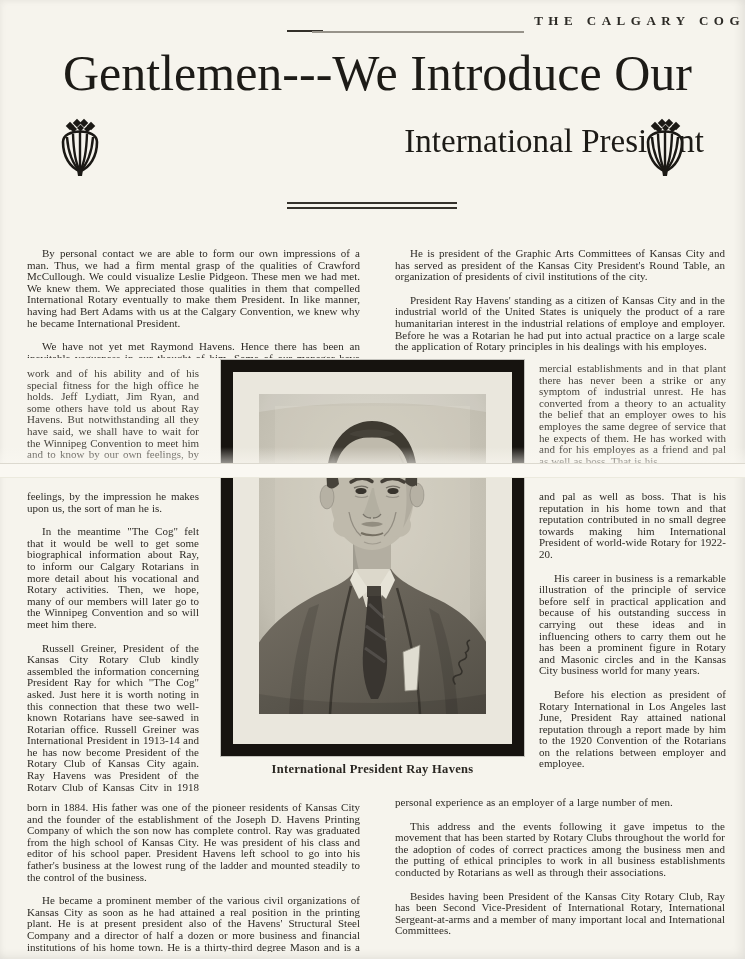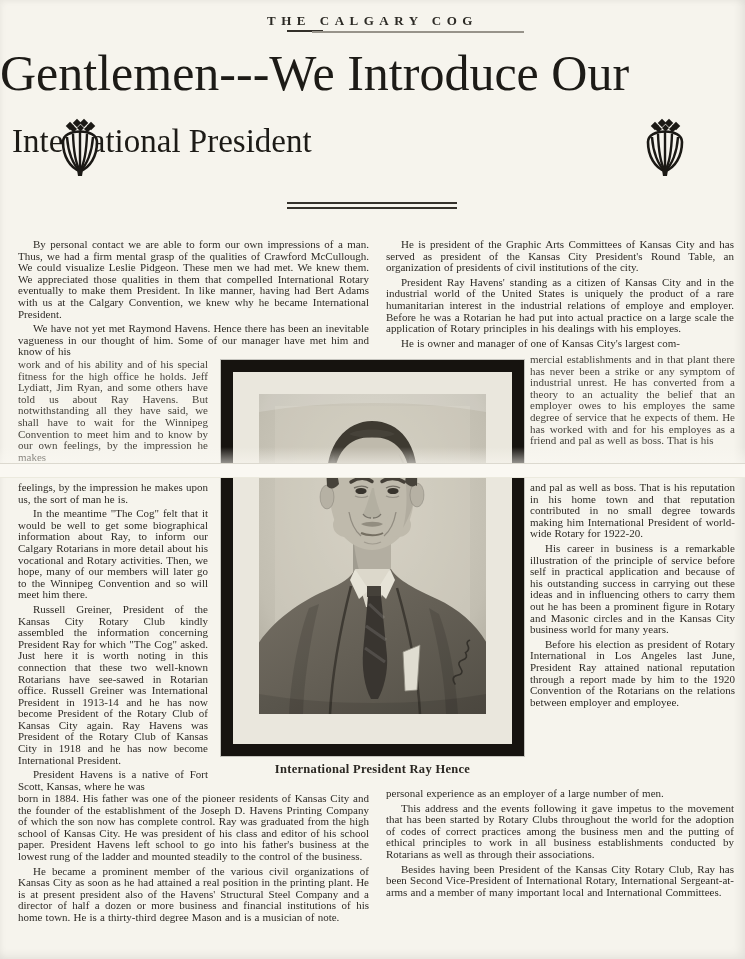--- a/index.html
+++ b/index.html
@@ -4,41 +4,41 @@
 <style>
   html,body { margin:0; padding:0; background:#e8e6e0; }
   .page {
     position:relative; width:745px; height:959px; margin:0 auto;
     background:#f6f4ed; overflow:hidden;
     font-family:"Liberation Serif", serif; color:#2e2b26;
     box-shadow: inset -4px -3px 10px rgba(0,0,0,0.07), inset 2px 2px 6px rgba(0,0,0,0.03);
   }
   
   .masthead {
-    position:absolute; top:13px; left:0; width:745px; text-align:center;
+    position:absolute; top:13px; left:0; width:745px; text-align:right;
     font-size:13px; font-weight:bold; letter-spacing:5.5px; color:#2c2a25;
   }
   .masthead-rule-dark { position:absolute; top:30px; left:287px; width:36px; height:2px; background:#33302a; }
   .masthead-rule-gray { position:absolute; top:31px; left:312px; width:212px; height:2px; background:#97938a; }
   
-  .headline-line { position:absolute; left:0; width:692px; text-align:left; color:#1d1b17; }
+  .headline-line { position:absolute; left:0; width:692px; text-align:right; color:#1d1b17; }
   .headline-1 { top:44px;  font-size:50px; line-height:58px; letter-spacing:0px; }
   .headline-2 { top:112px; font-size:33px; line-height:58px;padding-left:12px; }
   .ornament { position:absolute; width:46px; height:60px; }
   .ornament.left  { left:57px;  top:118px; }
   .ornament.right { left:642px; top:118px; }
   .double-rule { position:absolute; left:287px; width:170px; height:2px; background:#35322c; }
   .rule-a { top:202px; } .rule-b { top:207px; }
   
   .block {
     position:absolute; text-align:justify;
     font-size:11px; line-height:11.6px; overflow:hidden;
     color:#2e2b26; word-spacing:0.4px;
   }
-  .block p { margin:3px; text-indent:15px; }
+  .block p { margin:12px; text-indent:15px; }
   .block p.cont { text-indent:0; }
   .block.faded { color:#47443d; }
   
   .photo-frame {
     position:absolute; left:221px; top:360px; width:303px; height:396px;
     background:#16130f; box-sizing:border-box; padding:12px;
     box-shadow: 0 0 0 1px rgba(0,0,0,0.2);
   }
   .photo-mat {
     width:100%; height:100%; box-sizing:border-box;
@@ -227,18 +227,18 @@
             <path d="M0,0 q5,-7 9,-1 t8,0 t8,-1 t8,0 q4,3 7,0 q3,-4 6,-1" fill="none" stroke="#34312b" stroke-width="1.6" stroke-linecap="round"></path>
           </g>
 
           <path d="M0,0 L227,0 L227,18 C160,6 70,6 0,18 Z" fill="rgba(255,255,255,0.18)"></path>
           <path d="M0,320 L0,300 C70,312 160,312 227,300 L227,320 Z" fill="rgba(0,0,0,0.10)"></path>
         </svg>
       </div>
     </div>
   </div>
 
-  <div class="caption">International President Ray Hence</div>
+  <div class="caption">International President Ray Havens</div>
 
   <div class="seam-fade"></div>
   <div class="seam"></div>
 
 </div>
 
 </body></html>

